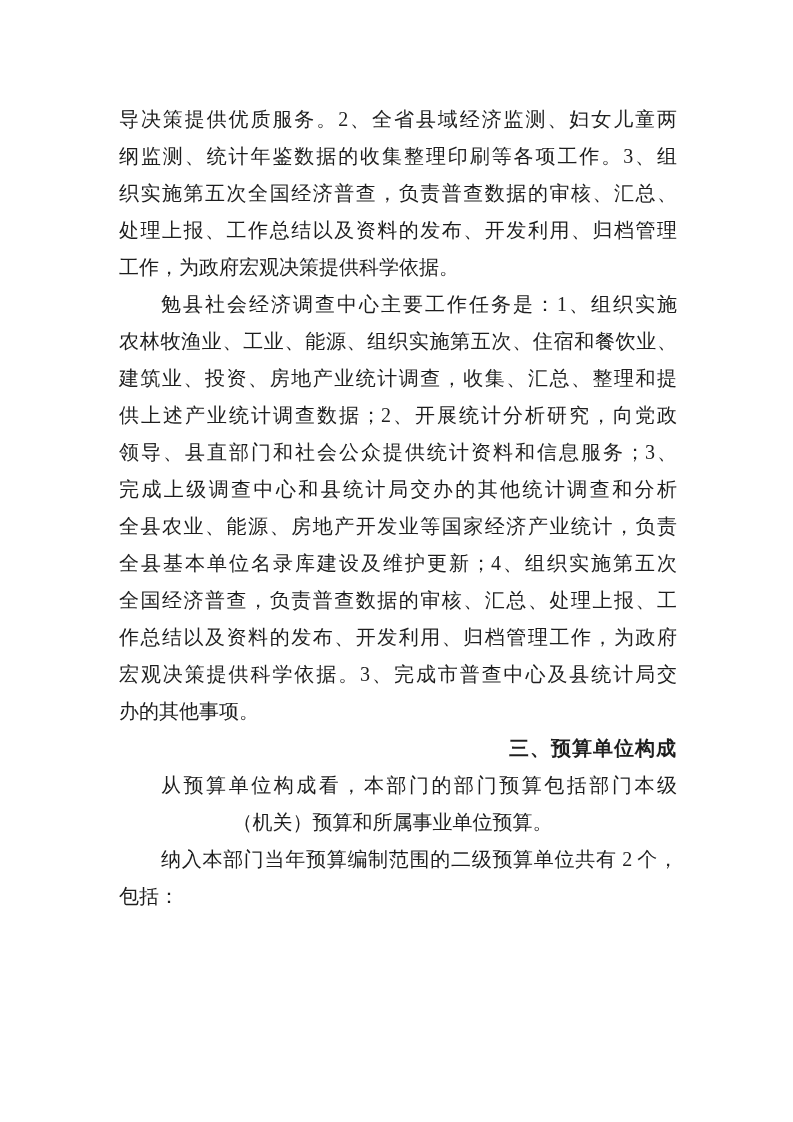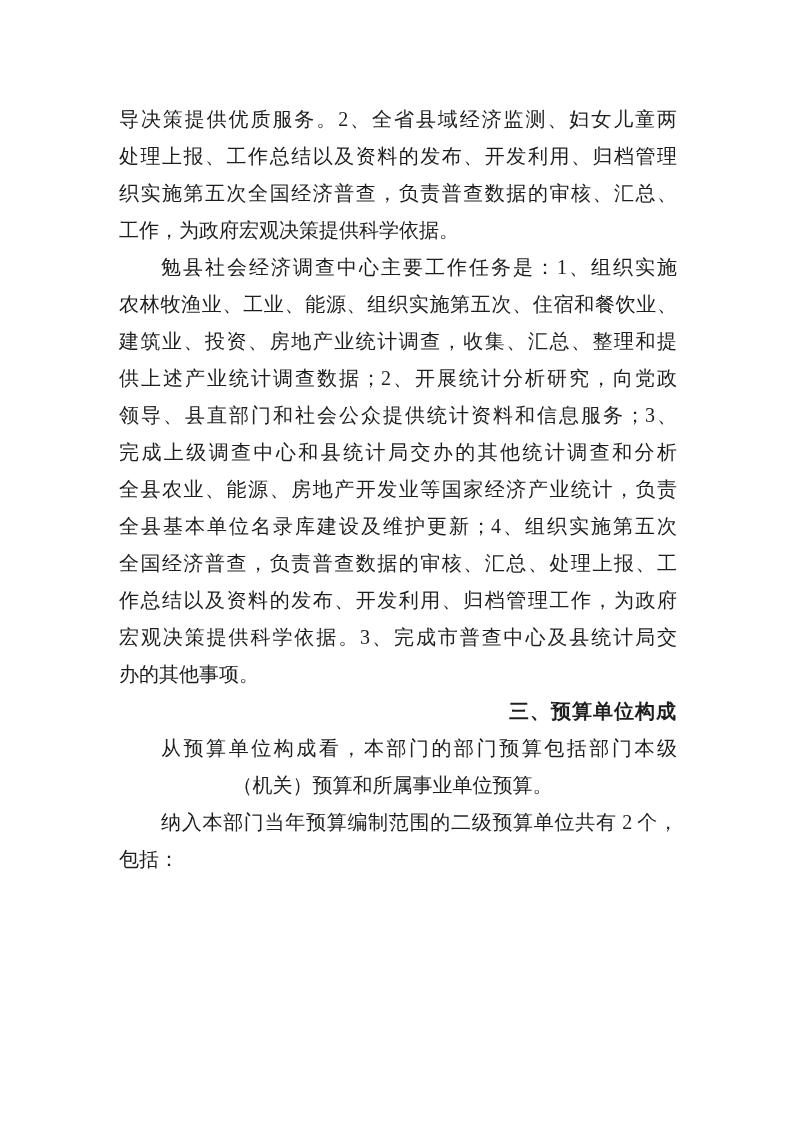--- a/index.html
+++ b/index.html
@@ -56,22 +56,23 @@
     font-weight: 700;
     letter-spacing: 1px;
   }
 </style>
 </head>
 <body>
 
 <div class="page" style="background: rgb(255, 255, 255); color: rgb(30, 30, 30);">
   <div class="content">
       <div class="line justify">导决策提供优质服务。2、全省县域经济监测、妇女儿童两</div>
+      <div class="line justify">纲监测、统计年鉴数据的收集整理印刷等各项工作。3、组</div>
+      <div class="line justify">织实施第五次全国经济普查，负责普查数据的审核、汇总、</div>
       <div class="line justify">处理上报、工作总结以及资料的发布、开发利用、归档管理</div>
-      <div class="line justify">织实施第五次全国经济普查，负责普查数据的审核、汇总、</div>
       <div class="line">工作，为政府宏观决策提供科学依据。</div>
       <div class="line indent justify">勉县社会经济调查中心主要工作任务是：1、组织实施</div>
       <div class="line justify">农林牧渔业、工业、能源、组织实施第五次、住宿和餐饮业、</div>
       <div class="line justify">建筑业、投资、房地产业统计调查，收集、汇总、整理和提</div>
       <div class="line justify">供上述产业统计调查数据；2、开展统计分析研究，向党政</div>
       <div class="line justify">领导、县直部门和社会公众提供统计资料和信息服务；3、</div>
       <div class="line justify">完成上级调查中心和县统计局交办的其他统计调查和分析</div>
       <div class="line justify">全县农业、能源、房地产开发业等国家经济产业统计，负责</div>
       <div class="line justify">全县基本单位名录库建设及维护更新；4、组织实施第五次</div>
       <div class="line justify">全国经济普查，负责普查数据的审核、汇总、处理上报、工</div>

